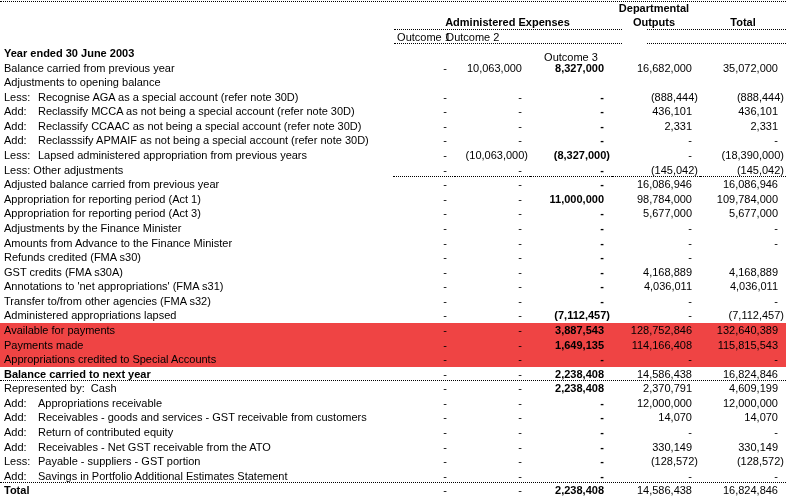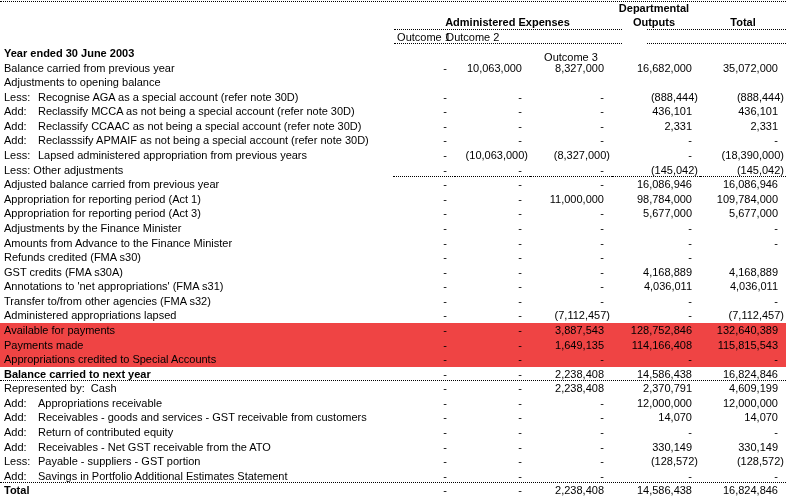--- a/index.html
+++ b/index.html
@@ -11,21 +11,21 @@
   .hrule { position:absolute; height:0; border-top:1px dotted #000; }
   .hlabel { position:absolute; text-align:center; white-space:pre; }
   .bold { font-weight:bold; }
   .body { position:absolute; top:46px; left:0; width:786px; }
   .row { display:flex; height:14.58px; line-height:14.4px; box-sizing:border-box; }
   .cell { box-sizing:border-box; overflow:visible; }
   .label { width:393px; padding-left:4px; white-space:pre; }
   .prefix { display:inline-block; width:34px; }
   .num { text-align:right; padding-right:8px; white-space:pre; }
   .num.neg { padding-right:2px; }
-  .c1 { width:62px; } .c2 { width:75px; } .c3 { width:82px; }
+  .c1 { width:62px; } .c2 { width:75px; } .c3 { width:82px;font-weight:bold; }
   .c4 { width:88px; } .c5 { width:86px; }
   .hl { background:#ef4444; }
   .line-full { border-bottom:1px dotted #000; }
   .line-cols .num { border-bottom:1px dotted #000; }
   .b { font-weight:bold; } .i { }
 </style>
 </head>
 <body>
 
 <div class="sheet">

